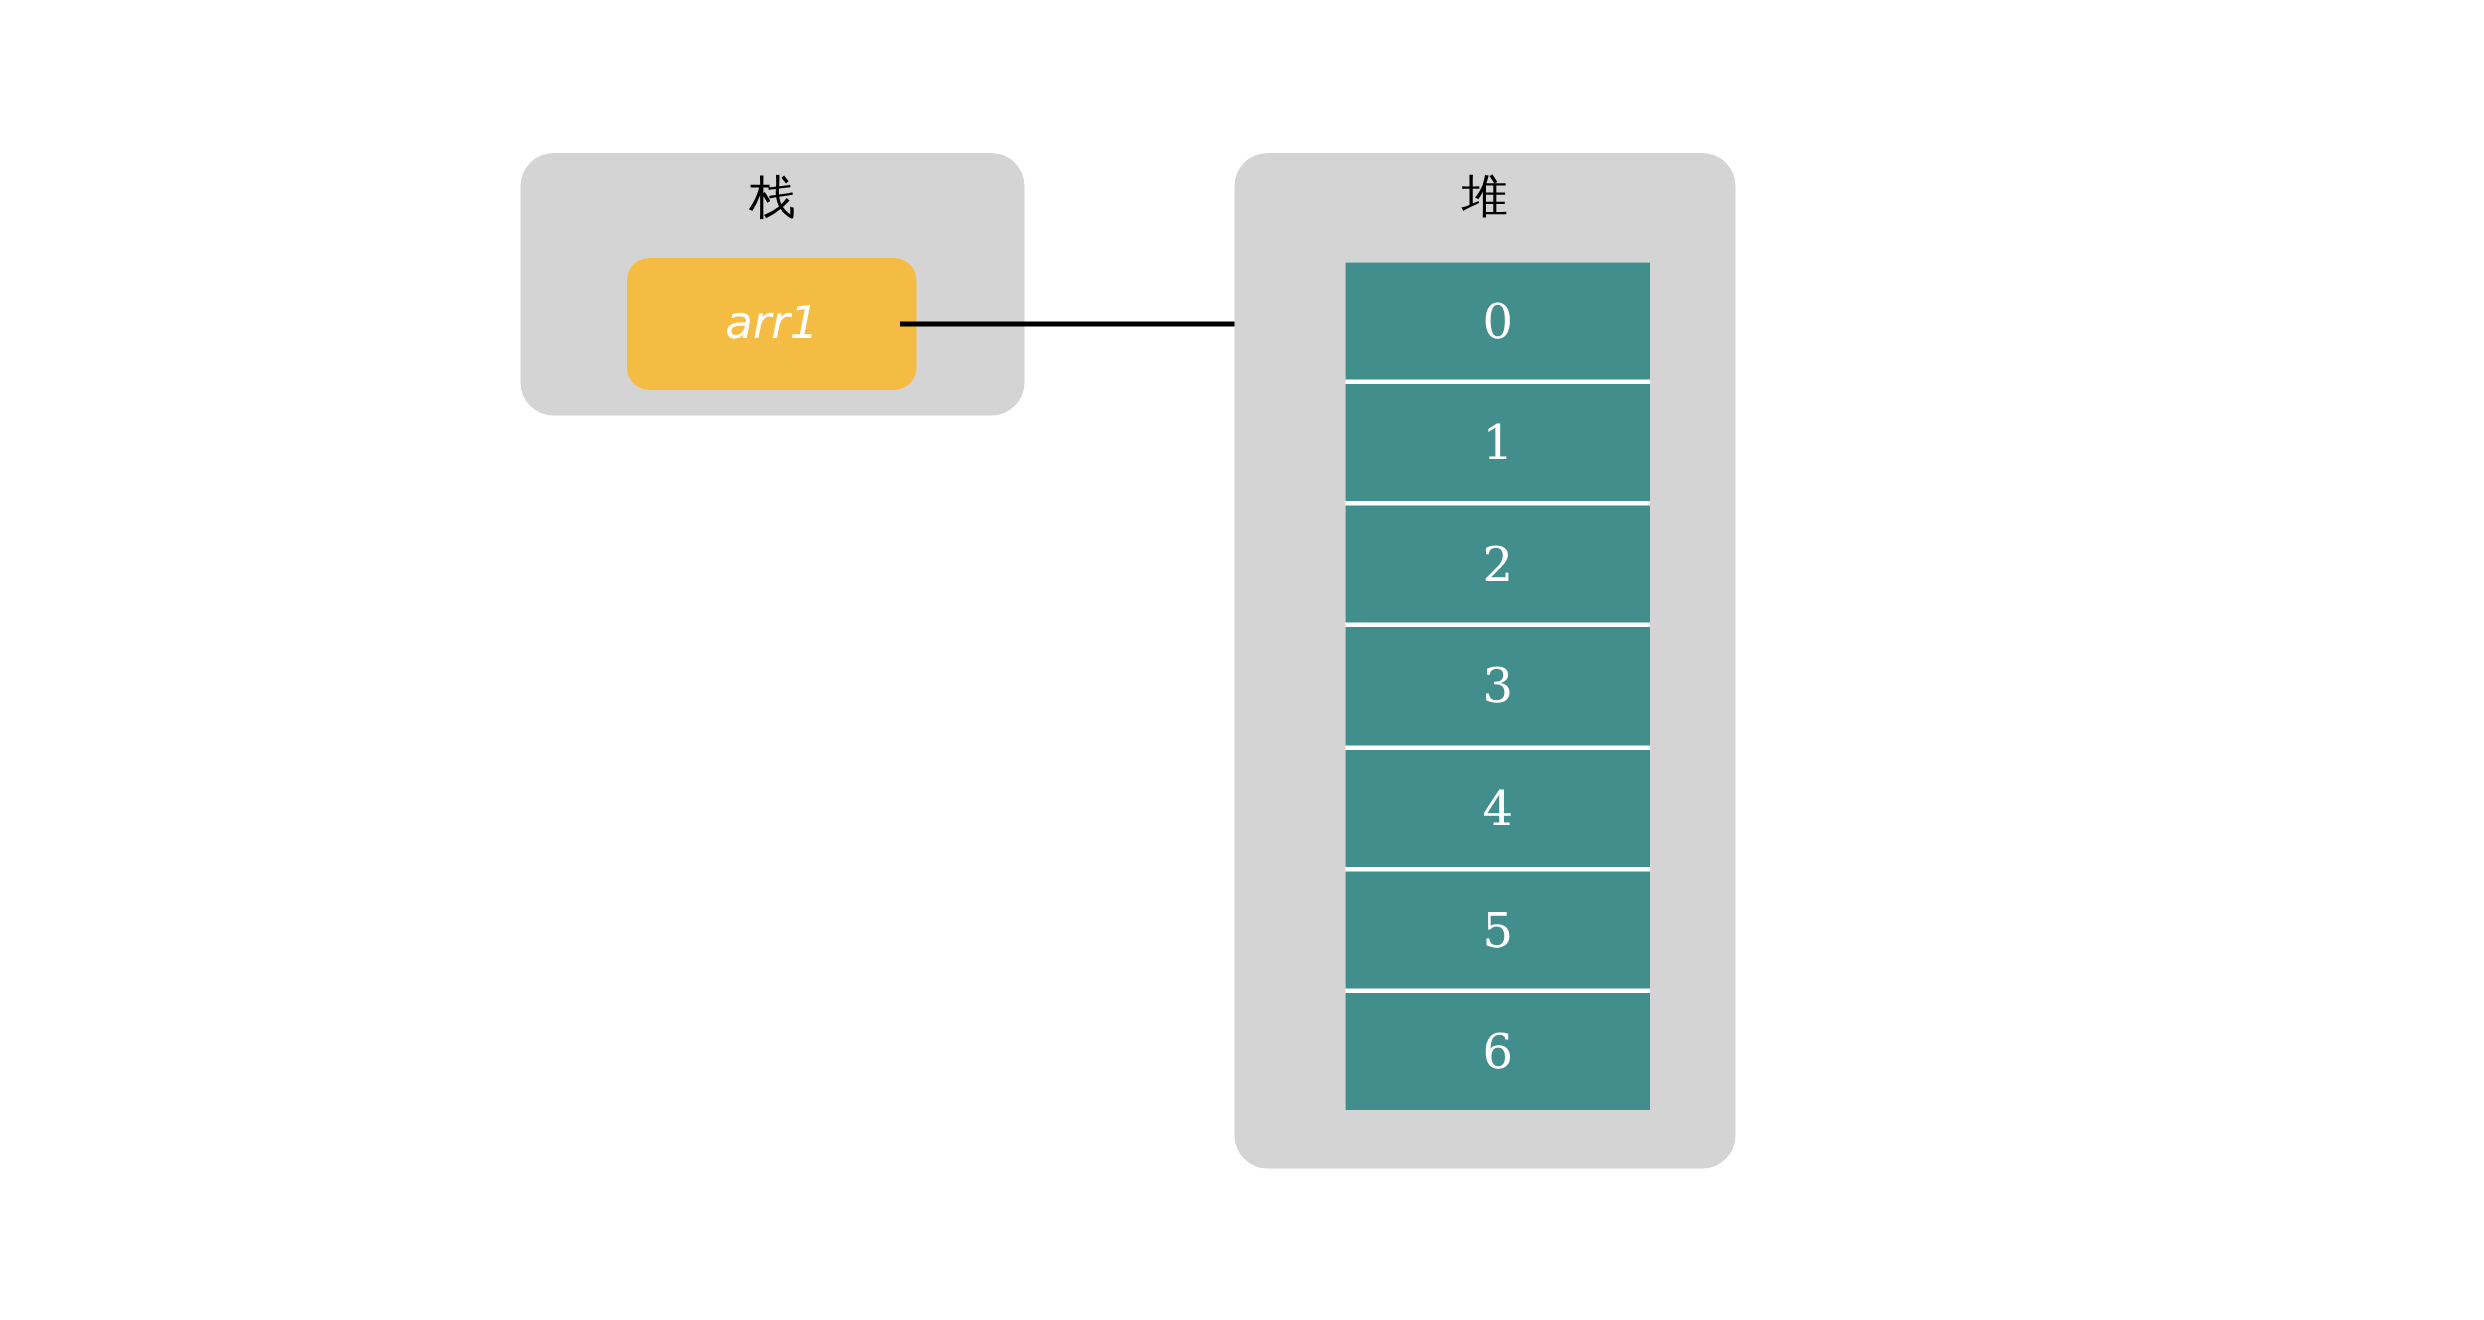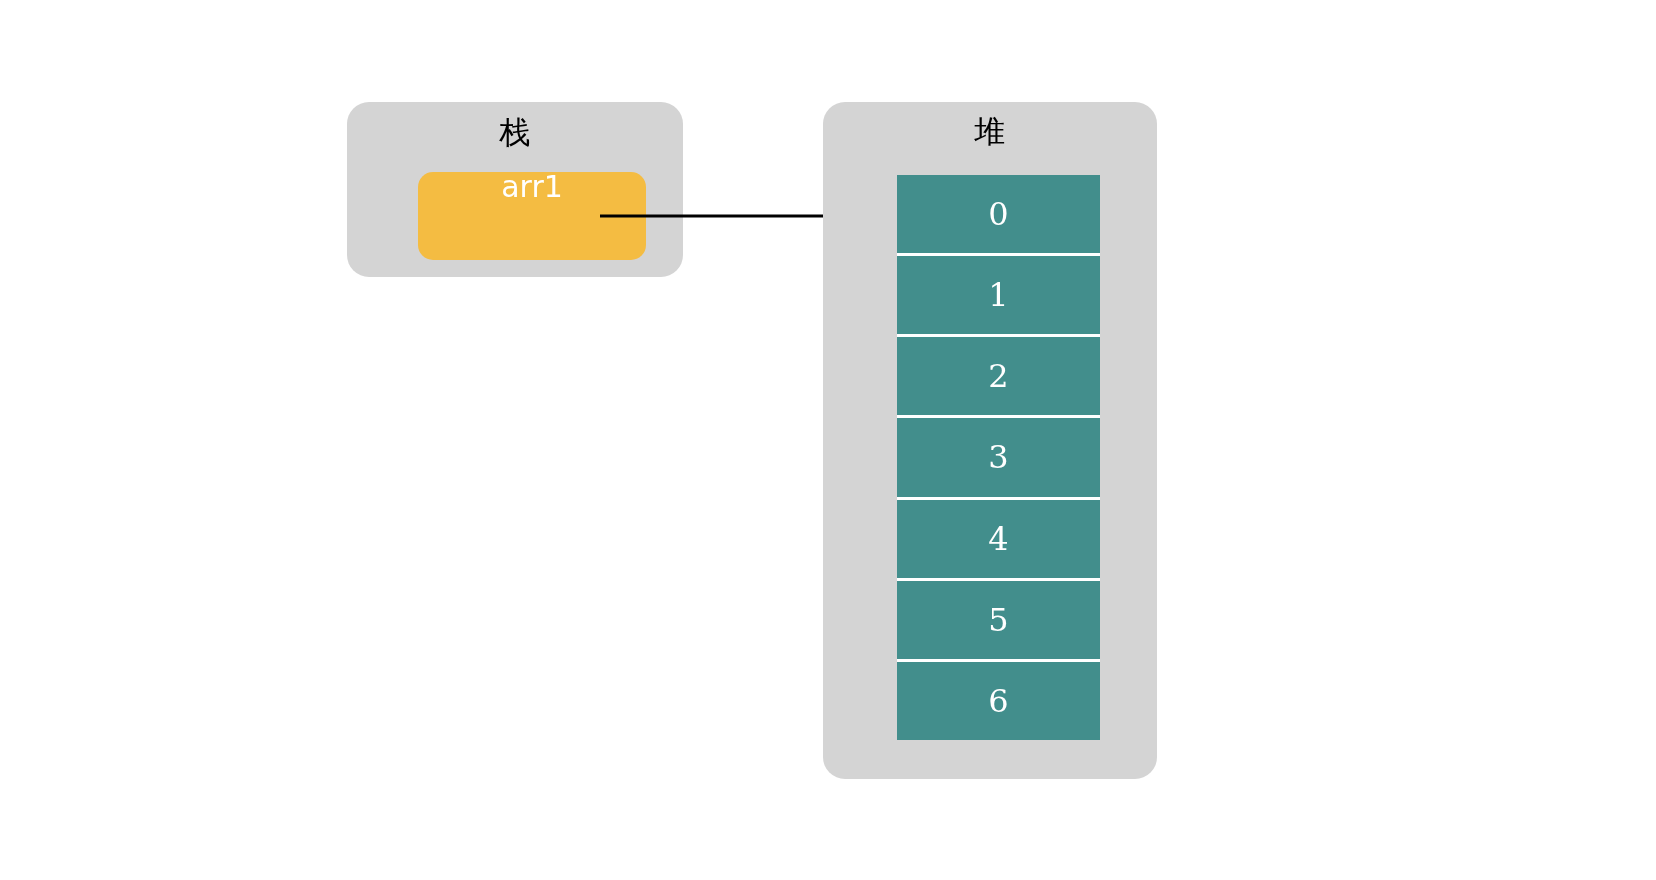--- a/index.html
+++ b/index.html
@@ -50,27 +50,28 @@
     letter-spacing: 0.5px;
   }
   #stack-panel .panel-title { top: 15px; }
   #heap-panel  .panel-title { top: 14px; }
 
   
   #var-box {
     position: absolute;
     left: 418px;
     top: 172px;
-    width: 228px;
+    width: 193px;
     height: 88px;
     background: #f4bc42;
     border-radius: 15px;
     display: flex;
-    align-items: flex-start;
+    align-items: center;
     justify-content: center;
+    font-style: italic;
   }
   #var-box .var-label {
     font-family: "DejaVu Sans", "Liberation Sans", sans-serif;
     font-size: 30px;
     color: #ffffff;
     line-height: 1;
   }
 
   
   #pointer-arrow {

